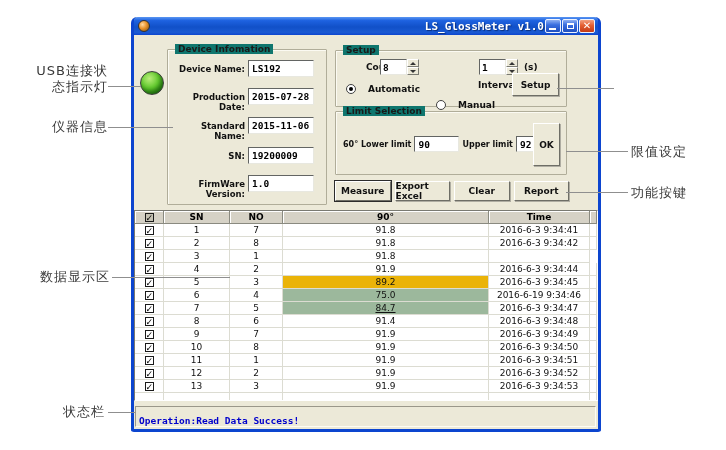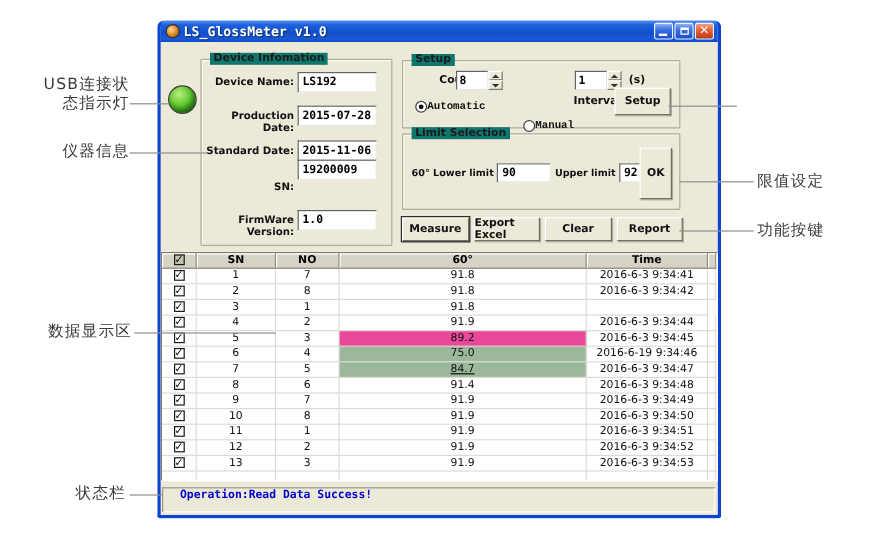--- a/index.html
+++ b/index.html
@@ -11,21 +11,21 @@
   .ann { position:absolute; font-size:13px; color:#3a3a3a; line-height:16px; white-space:pre-line; letter-spacing:1px; }
   .ann.right-col { text-align:left; }
   .ann.left-col { text-align:right; }
   .ann-line { position:absolute; height:1px; background:#8f8f8f; z-index:30; }
 
   
   .window { position:absolute; left:131px; top:17px; width:470px; height:415px;
             border:3px solid #0c45cf; border-top:none; border-radius:6px 6px 3px 3px;
             background:#ece9d8; z-index:10; }
   .titlebar { height:18px; border-radius:4px 4px 0 0; display:flex; align-items:center; padding:0 3px;
-              background:linear-gradient(180deg,#5a96f2 0%,#1e62e0 20%,#1150c8 55%,#1a5ad2 85%,#0c45cf 100%); }
+              background:linear-gradient(180deg,#5a96f2 0%,#1e62e0 20%,#1150c8 55%,#1a5ad2 85%,#0c45cf 100%);text-align:right; }
   .app-icon { width:12px; height:12px; border-radius:50%; margin:0 3px 0 1px;
               background:radial-gradient(circle at 35% 35%, #ffd9a0 0%, #e8922a 45%, #6b4a16 100%);
               border:1px solid #333; }
   .title-text { color:#fff; font-size:11px; font-weight:bold; font-family:"DejaVu Sans Mono",monospace;
                 text-shadow:1px 1px 1px #0a2f7a; flex:1; }
   .tb-btn { width:16px; height:14px; margin-left:1px; border-radius:2px; border:1px solid #eef3ff;
             display:flex; align-items:center; justify-content:center; position:relative; }
   .tb-blue { background:linear-gradient(180deg,#8fb0f2 0%,#3a6fe0 40%,#1e4fc0 100%); }
   .tb-red  { background:linear-gradient(180deg,#f2a081 0%,#e45f32 45%,#c33a16 100%); }
   .glyph-min { position:absolute; left:3px; bottom:2px; width:7px; height:2px; background:#fff; }
@@ -60,21 +60,21 @@
   .spinbox { width:27px; height:16px; background:#fff; border:1px solid; border-color:#636563 #e8e8e0 #e8e8e0 #636563;
              font-size:9.5px; font-weight:bold; font-family:"DejaVu Sans Mono",monospace; padding:2px 2px 0 2px; }
   .spin { width:12px; height:16px; display:flex; flex-direction:column; }
   .spin-btn { flex:1; background:#ece9d8; border:1px solid; border-color:#fff #7a7a72 #7a7a72 #fff; position:relative; }
   .spin-btn::after { content:""; position:absolute; left:2px; border-left:3px solid transparent; border-right:3px solid transparent; }
   .spin-up::after { top:2px; border-bottom:3px solid #333; }
   .spin-dn::after { top:2px; border-top:3px solid #333; }
 
   .radio { width:10px; height:10px; border-radius:50%; border:1px solid #404040; background:#fff; position:relative; display:inline-block; }
   .radio.sel::after { content:""; position:absolute; left:2px; top:2px; width:4px; height:4px; border-radius:50%; background:#000; }
-  .radio-row { position:absolute; display:flex; align-items:flex-start; gap:0;font-family:Liberation Mono, monospace; }
+  .radio-row { position:absolute; display:flex; align-items:flex-start; gap:12px; }
 
   .btn3d { background:#ece9d8; border:1px solid; border-color:#fff #6e6e66 #6e6e66 #fff;
            box-shadow:1px 1px 0 rgba(64,64,64,.35); font-size:9px; font-weight:bold; color:#111;
            display:flex; align-items:center; justify-content:center; font-family:"DejaVu Sans","Liberation Sans",sans-serif; }
   .default-btn { outline:1px solid #2c2c2c; }
 
   .limit-row { position:absolute; left:7px; top:24px; display:flex; align-items:center; gap:3px; width:195px; overflow:hidden; }
   .lim-input { position:static; width:45px; height:16px; flex:0 0 auto; }
   .ok-btn { position:absolute; right:6px; top:11px; width:27px; height:43px; }
   .setup-btn { position:absolute; right:7px; top:22px; width:47px; height:23px; }
@@ -91,21 +91,21 @@
         line-height:12px; overflow:hidden; }
   .tc { border-right:1px solid #dcdcd2; border-bottom:1px solid #dcdcd2; font-size:9px; color:#111;
         text-align:center; line-height:12px; overflow:hidden; white-space:nowrap; }
   .cb { display:inline-block; width:9px; height:9px; border:1px solid #1a1a1a; background:#fff;
         font-size:9px; line-height:8px; font-weight:bold; color:#000; vertical-align:middle; }
   .cb.gray { background:#c4c1b2; }
 
   
   .statusbar { position:absolute; left:1px; top:371px; width:461px; height:21px;
                border:1px solid; border-color:#9a978a #fdfcf4 #fdfcf4 #9a978a; background:#ece9d8;
-               display:flex; align-items:flex-start; padding-left:14px; }
+               display:flex; align-items:flex-end; padding-left:3px; }
   .status-text { color:#0000cc; font-size:9.5px; font-weight:bold; font-family:"DejaVu Sans Mono",monospace; }
 </style>
 </head>
 <body>
 
 <div class="page">
 
   <div class="ann left-col" style="left:28px; top:63px; width:80px;">USB连接状
 态指示灯</div>
   <div class="ann-line" style="left:108px; top:86px; width:33px;"></div>
@@ -148,25 +148,25 @@
 
       <div class="group g-device">
         <span class="group-title">Device Infomation</span>
 
         <span class="dlabel" style="top:14px;">Device Name:</span>
         <div class="tbox dbox" style="top:10px;">LS192</div>
 
         <span class="dlabel" style="top:42px;">Production Date:</span>
         <div class="tbox dbox" style="top:38px;">2015-07-28</div>
 
-        <span class="dlabel" style="top:71px;">Standard Date:</span>
+        <span class="dlabel" style="top:71px;">Standard Name:</span>
         <div class="tbox dbox" style="top:67px;">2015-11-06</div>
 
         <span class="dlabel" style="top:101px;">SN:</span>
-        <div class="tbox dbox" style="top:83px;">19200009</div>
+        <div class="tbox dbox" style="top:97px;">19200009</div>
 
         <span class="dlabel" style="top:129px;">FirmWare Version:</span>
         <div class="tbox dbox" style="top:125px;">1.0</div>
       </div>
 
       <div class="group g-setup">
         <span class="group-title">Setup</span>
 
         <span class="slabel" style="position:absolute; left:10px; top:11px;margin-left:20px;">Count</span>
         <div class="spinwrap" style="position:absolute; left:44px; top:8px;">
@@ -215,21 +215,21 @@
         <div class="btn3d">Export Excel</div>
         <div class="btn3d">Clear</div>
         <div class="btn3d">Report</div>
       </div>
 
       <div class="table">
         <div class="thead">
           <div class="th"><span class="cb gray">✓</span></div>
           <div class="th">SN</div>
           <div class="th">NO</div>
-          <div class="th">60°</div>
+          <div class="th">90°</div>
           <div class="th">Time</div>
           <div class="th"></div>
         </div>
         <div id="table-body">
             <div class="trow">
               <div class="tc"><span class="cb">✓</span></div>
               <div class="tc">1</div>
               <div class="tc">7</div>
               <div class="tc">91.8</div>
               <div class="tc">2016-6-3 9:34:41</div>
@@ -255,21 +255,21 @@
               <div class="tc">4</div>
               <div class="tc">2</div>
               <div class="tc">91.9</div>
               <div class="tc">2016-6-3 9:34:44</div>
               <div class="tc"></div>
             </div>
             <div class="trow">
               <div class="tc"><span class="cb">✓</span></div>
               <div class="tc">5</div>
               <div class="tc">3</div>
-              <div class="tc" style="background: #ec4899;">89.2</div>
+              <div class="tc" style="background: #eab308;">89.2</div>
               <div class="tc">2016-6-3 9:34:45</div>
               <div class="tc"></div>
             </div>
             <div class="trow">
               <div class="tc"><span class="cb">✓</span></div>
               <div class="tc">6</div>
               <div class="tc">4</div>
               <div class="tc" style="background: rgb(156, 184, 156);">75.0</div>
               <div class="tc">2016-6-19 9:34:46</div>
               <div class="tc"></div>

